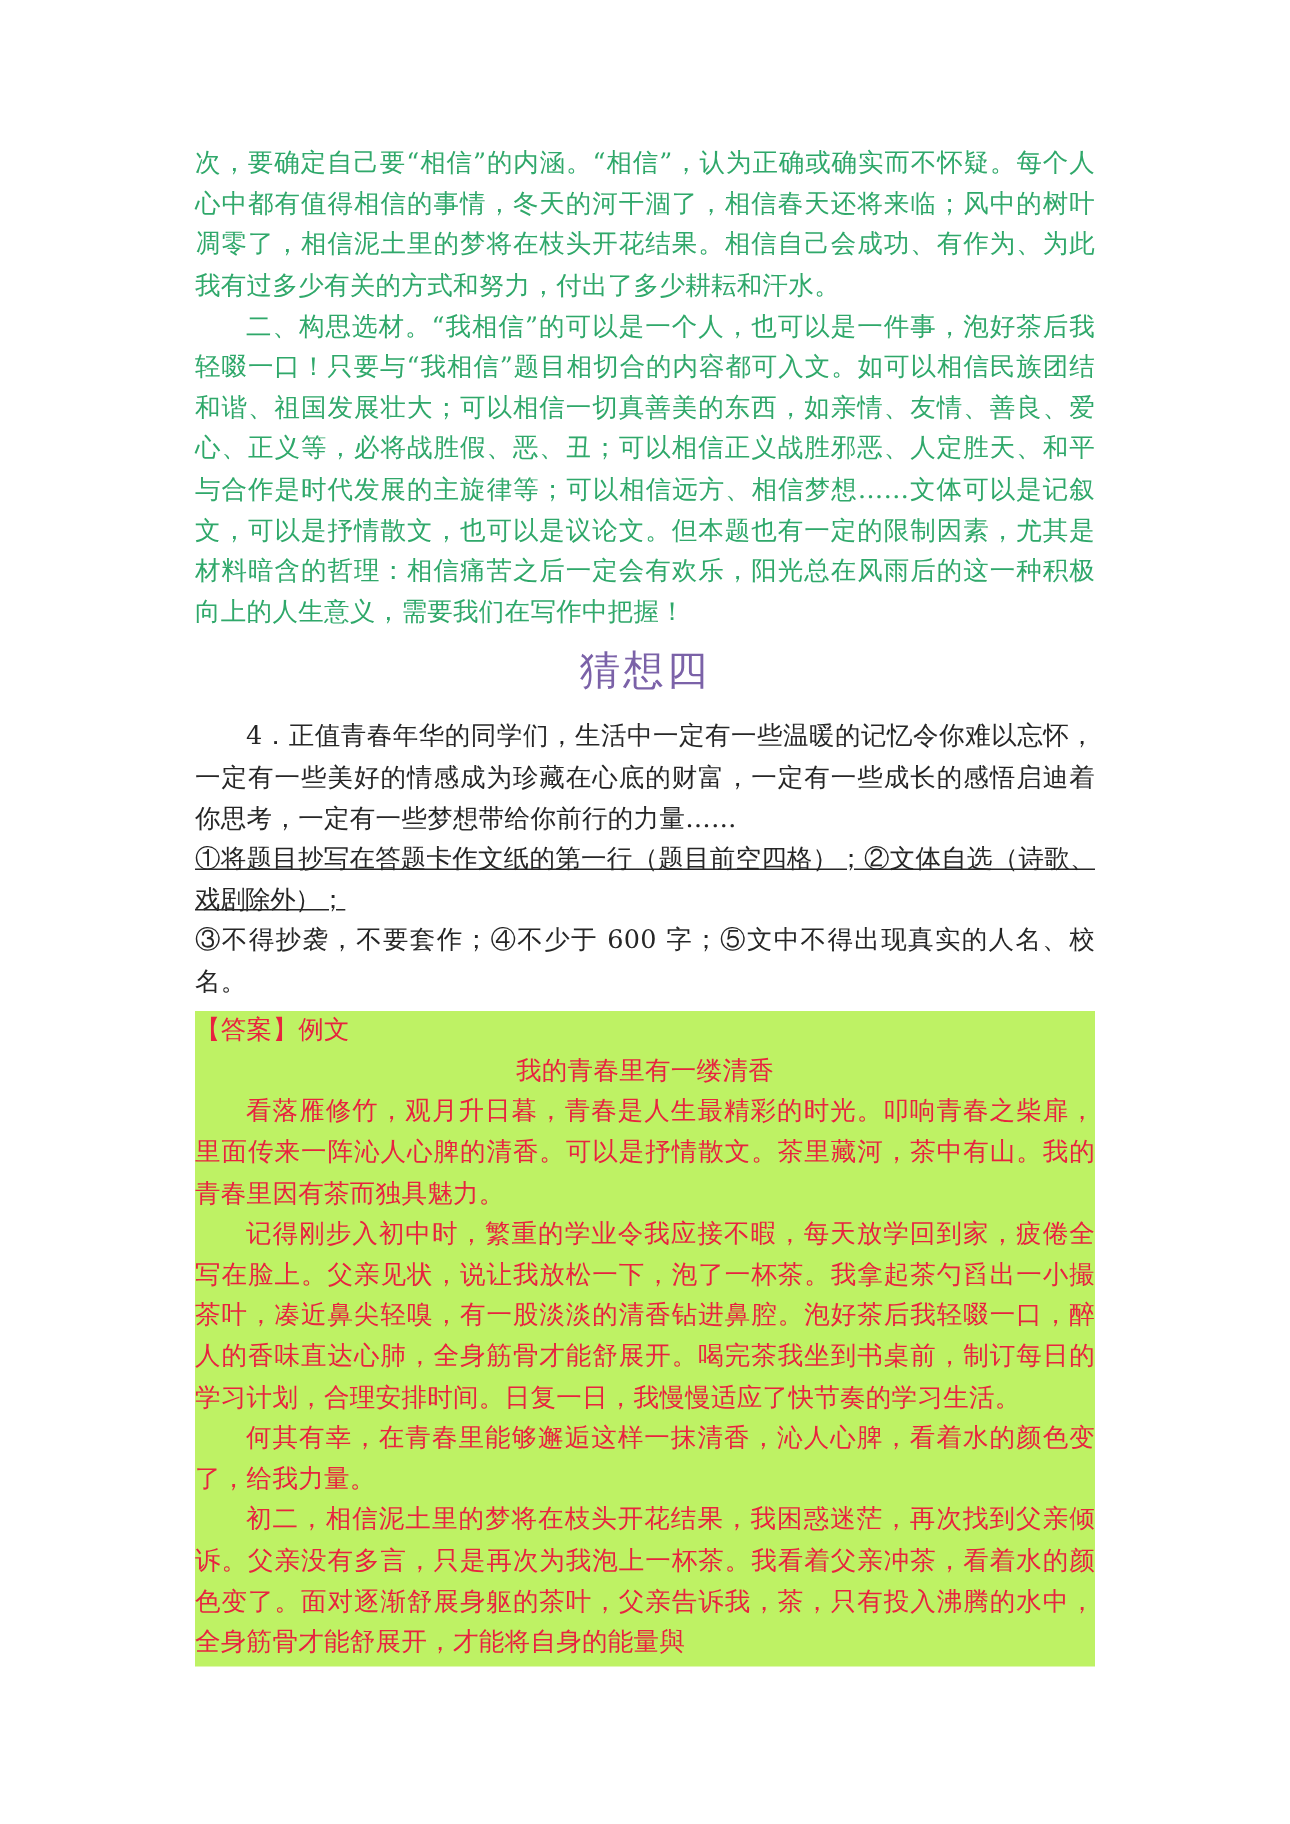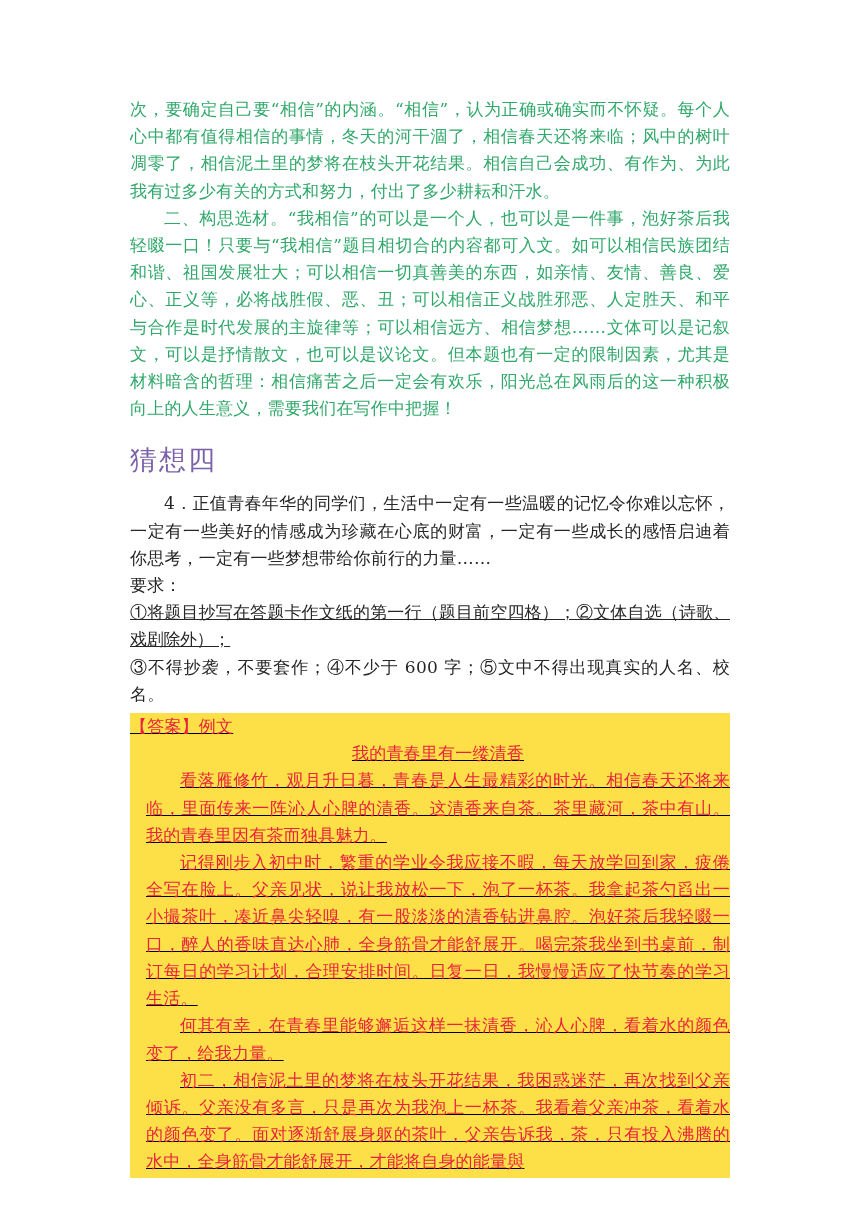--- a/index.html
+++ b/index.html
@@ -3,44 +3,43 @@
 <meta charset="utf-8">
 <style>
   html, body { margin: 0; padding: 0; background: #ffffff; }
   body { width: 860px; height: 1216px; position: relative; overflow: hidden;
          font-family: "DejaVu Serif", "Liberation Serif", serif; }
   .page { position: absolute; left: 130px; top: 96px; width: 600px; }
   .p { font-size: 17px; line-height: 27.2px; margin: 0; text-align: justify; letter-spacing: 0.2px; }
   .indent { text-indent: 2em; }
   .green { color: #2fa86a; }
   .dark { color: #262626; }
-  .red { color: #e8233f; padding-left: 16px; }
-  .title { text-align: left; color: #7b62a8; font-size: 27px; line-height: 40px;
-           margin: 18px 0 10px 0; letter-spacing: 2px; }
-  .answer-box { background: #fde047; margin-top: 5px; padding: 0 0 2px 0; width: 600px; text-decoration: underline; }
+  .red { color: #e8233f; }
+  .title { text-align: center; color: #7b62a8; font-size: 27px; line-height: 40px;
+           margin: 6px 0 10px 0; letter-spacing: 2px; }
+  .answer-box { background: #bef264; margin-top: 5px; padding: 0 0 2px 0; width: 600px; }
   .answer-head { color: #e8233f; }
   .essay-title { text-align: center; }
 </style>
 </head>
 <body>
 
 <div class="page">
 
   <p class="p green">次，要确定自己要“相信”的内涵。“相信”，认为正确或确实而不怀疑。每个人心中都有值得相信的事情，冬天的河干涸了，相信春天还将来临；风中的树叶凋零了，相信泥土里的梦将在枝头开花结果。相信自己会成功、有作为、为此我有过多少有关的方式和努力，付出了多少耕耘和汗水。</p>
   <p class="p green indent">二、构思选材。“我相信”的可以是一个人，也可以是一件事，泡好茶后我轻啜一口！只要与“我相信”题目相切合的内容都可入文。如可以相信民族团结和谐、祖国发展壮大；可以相信一切真善美的东西，如亲情、友情、善良、爱心、正义等，必将战胜假、恶、丑；可以相信正义战胜邪恶、人定胜天、和平与合作是时代发展的主旋律等；可以相信远方、相信梦想……文体可以是记叙文，可以是抒情散文，也可以是议论文。但本题也有一定的限制因素，尤其是材料暗含的哲理：相信痛苦之后一定会有欢乐，阳光总在风雨后的这一种积极向上的人生意义，需要我们在写作中把握！</p>
 
   <div class="title">猜想四</div>
 
   <p class="p dark indent">4．正值青春年华的同学们，生活中一定有一些温暖的记忆令你难以忘怀，一定有一些美好的情感成为珍藏在心底的财富，一定有一些成长的感悟启迪着你思考，一定有一些梦想带给你前行的力量……</p>
-  <p class="p dark">要求：</p>
   <p class="p dark" style="letter-spacing:-0.3px;text-decoration:underline;">①将题目抄写在答题卡作文纸的第一行（题目前空四格）；②文体自选（诗歌、戏剧除外）；</p>
   <p class="p dark">③不得抄袭，不要套作；④不少于 600 字；⑤文中不得出现真实的人名、校名。</p>
 
   <div class="answer-box">
     <p class="p answer-head">【答案】例文</p>
     <p class="p red essay-title">我的青春里有一缕清香</p>
-    <p class="p red indent">看落雁修竹，观月升日暮，青春是人生最精彩的时光。相信春天还将来临，里面传来一阵沁人心脾的清香。这清香来自茶。茶里藏河，茶中有山。我的青春里因有茶而独具魅力。</p>
+    <p class="p red indent">看落雁修竹，观月升日暮，青春是人生最精彩的时光。叩响青春之柴扉，里面传来一阵沁人心脾的清香。可以是抒情散文。茶里藏河，茶中有山。我的青春里因有茶而独具魅力。</p>
     <p class="p red indent">记得刚步入初中时，繁重的学业令我应接不暇，每天放学回到家，疲倦全写在脸上。父亲见状，说让我放松一下，泡了一杯茶。我拿起茶勺舀出一小撮茶叶，凑近鼻尖轻嗅，有一股淡淡的清香钻进鼻腔。泡好茶后我轻啜一口，醉人的香味直达心肺，全身筋骨才能舒展开。喝完茶我坐到书桌前，制订每日的学习计划，合理安排时间。日复一日，我慢慢适应了快节奏的学习生活。</p>
     <p class="p red indent">何其有幸，在青春里能够邂逅这样一抹清香，沁人心脾，看着水的颜色变了，给我力量。</p>
     <p class="p red indent">初二，相信泥土里的梦将在枝头开花结果，我困惑迷茫，再次找到父亲倾诉。父亲没有多言，只是再次为我泡上一杯茶。我看着父亲冲茶，看着水的颜色变了。面对逐渐舒展身躯的茶叶，父亲告诉我，茶，只有投入沸腾的水中，全身筋骨才能舒展开，才能将自身的能量與</p>
   </div>
 
 </div>
 
 </body></html>

